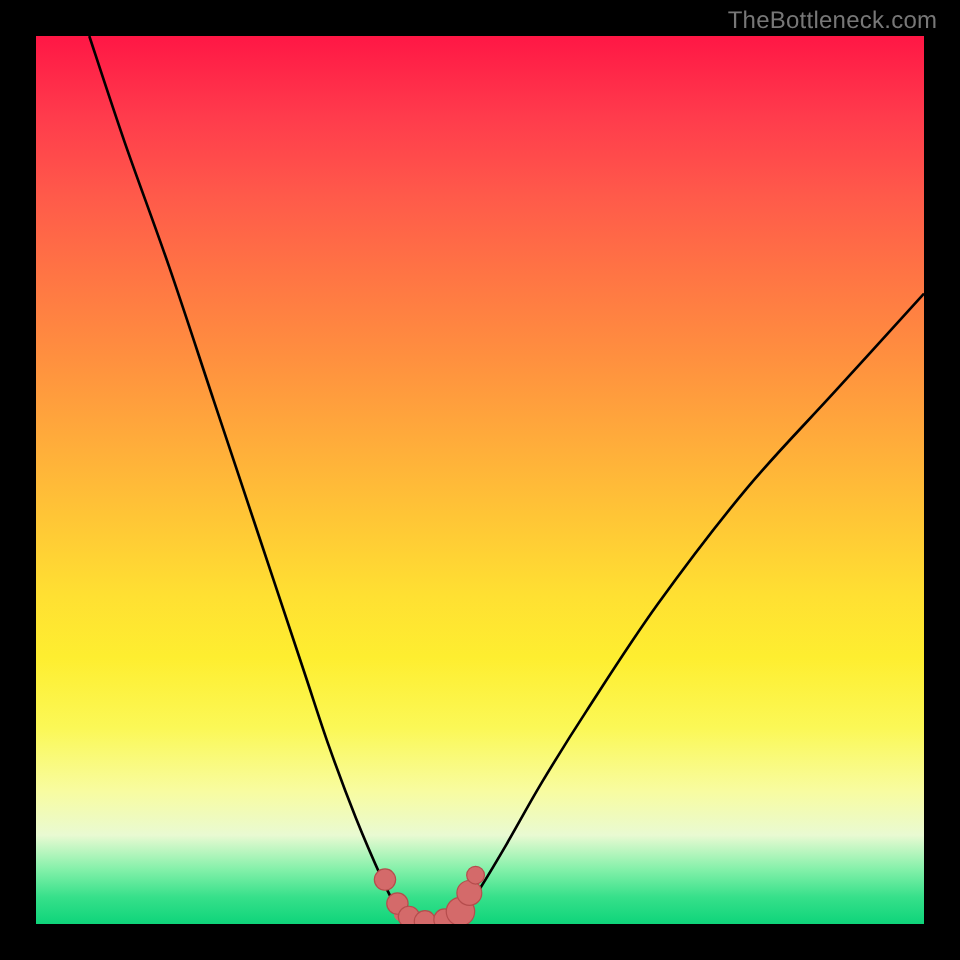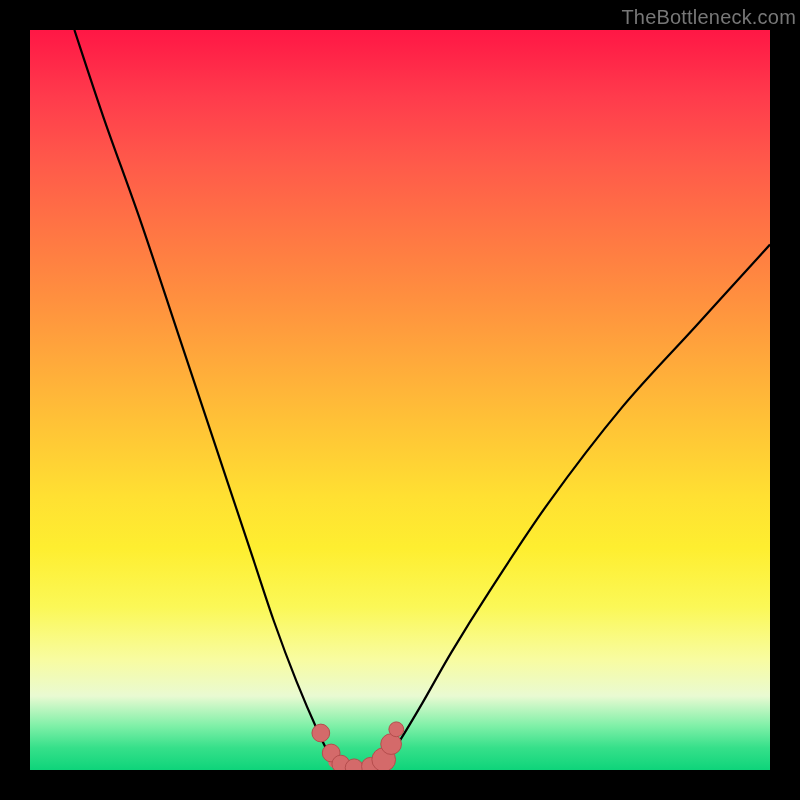--- a/index.html
+++ b/index.html
@@ -38,21 +38,21 @@
       #fbf857 78%,
       #f8fca0 85%,
       #e9fad2 90%,
       #80f0a8 94%,
       #36e08a 97%,
       #0ed47a 100%);
   }
   .watermark {
     position: absolute;
     top: 6px;
-    right: 4px;
+    right: 19px;
     color: #777;
     font-size: 20px;
     letter-spacing: 0.2px;
     user-select: none;
   }
   svg.overlay {
     position: absolute;
     left: 0;
     top: 0;
     width: 740px;

